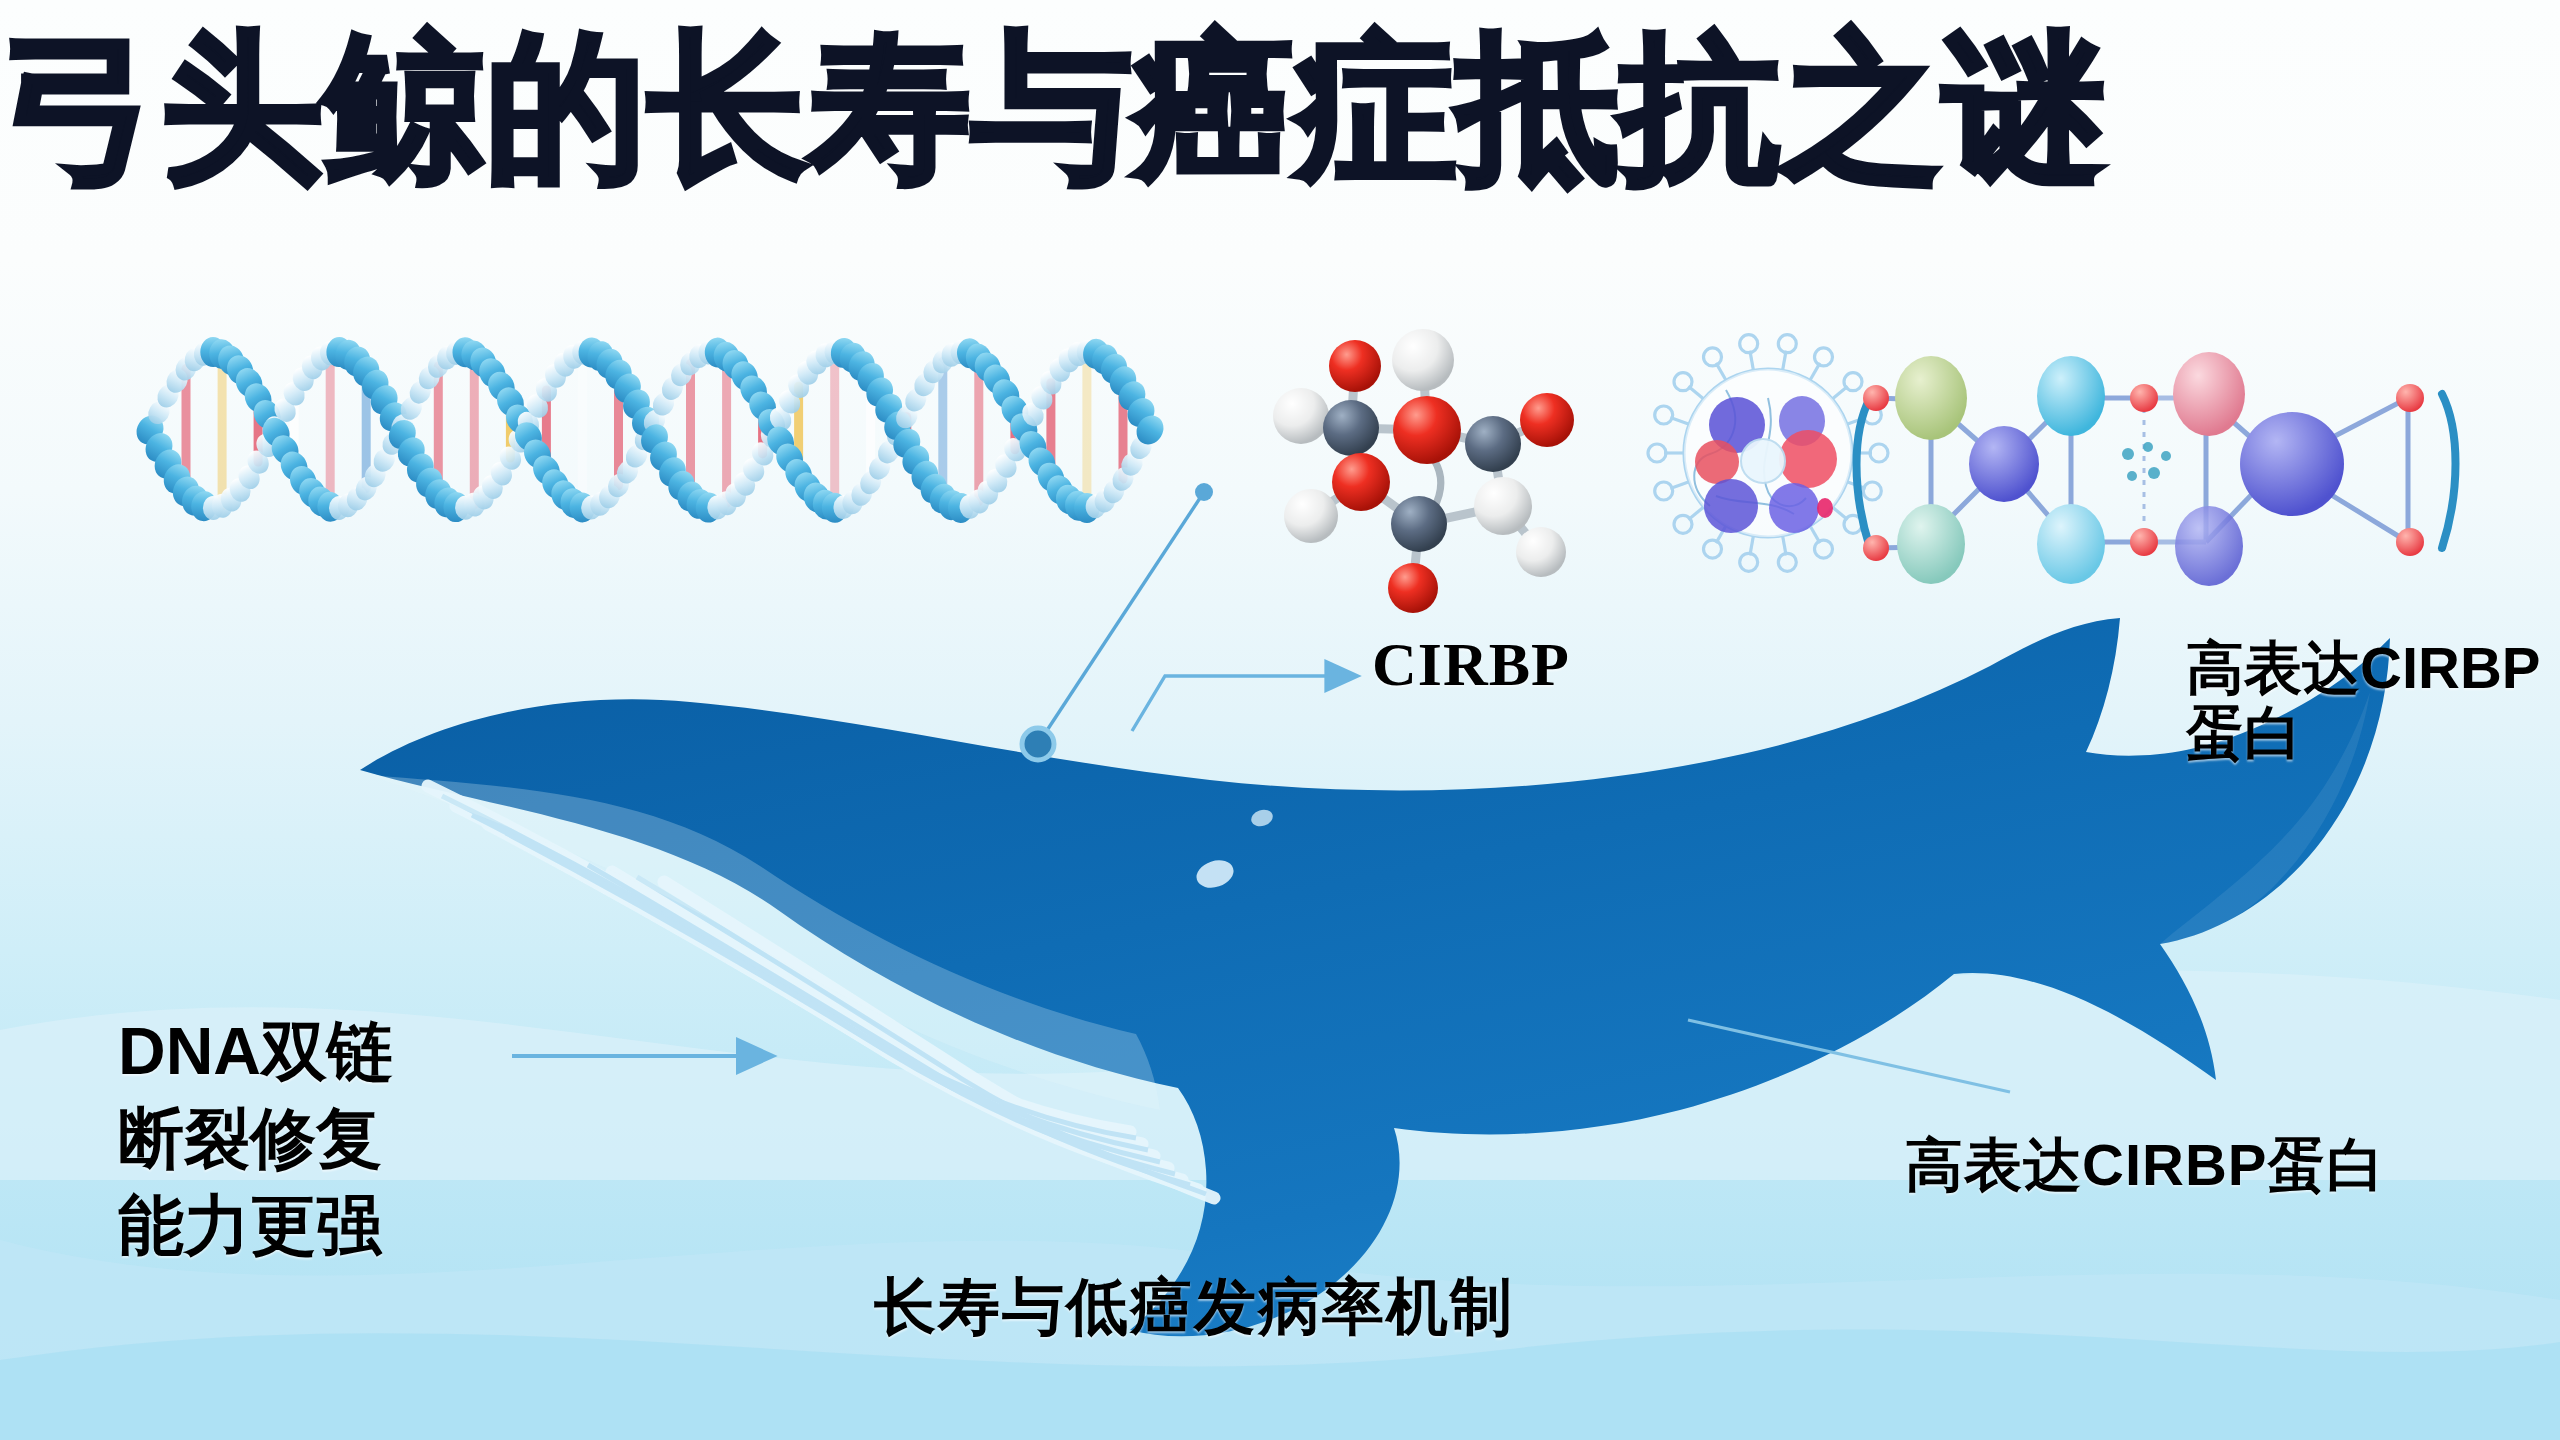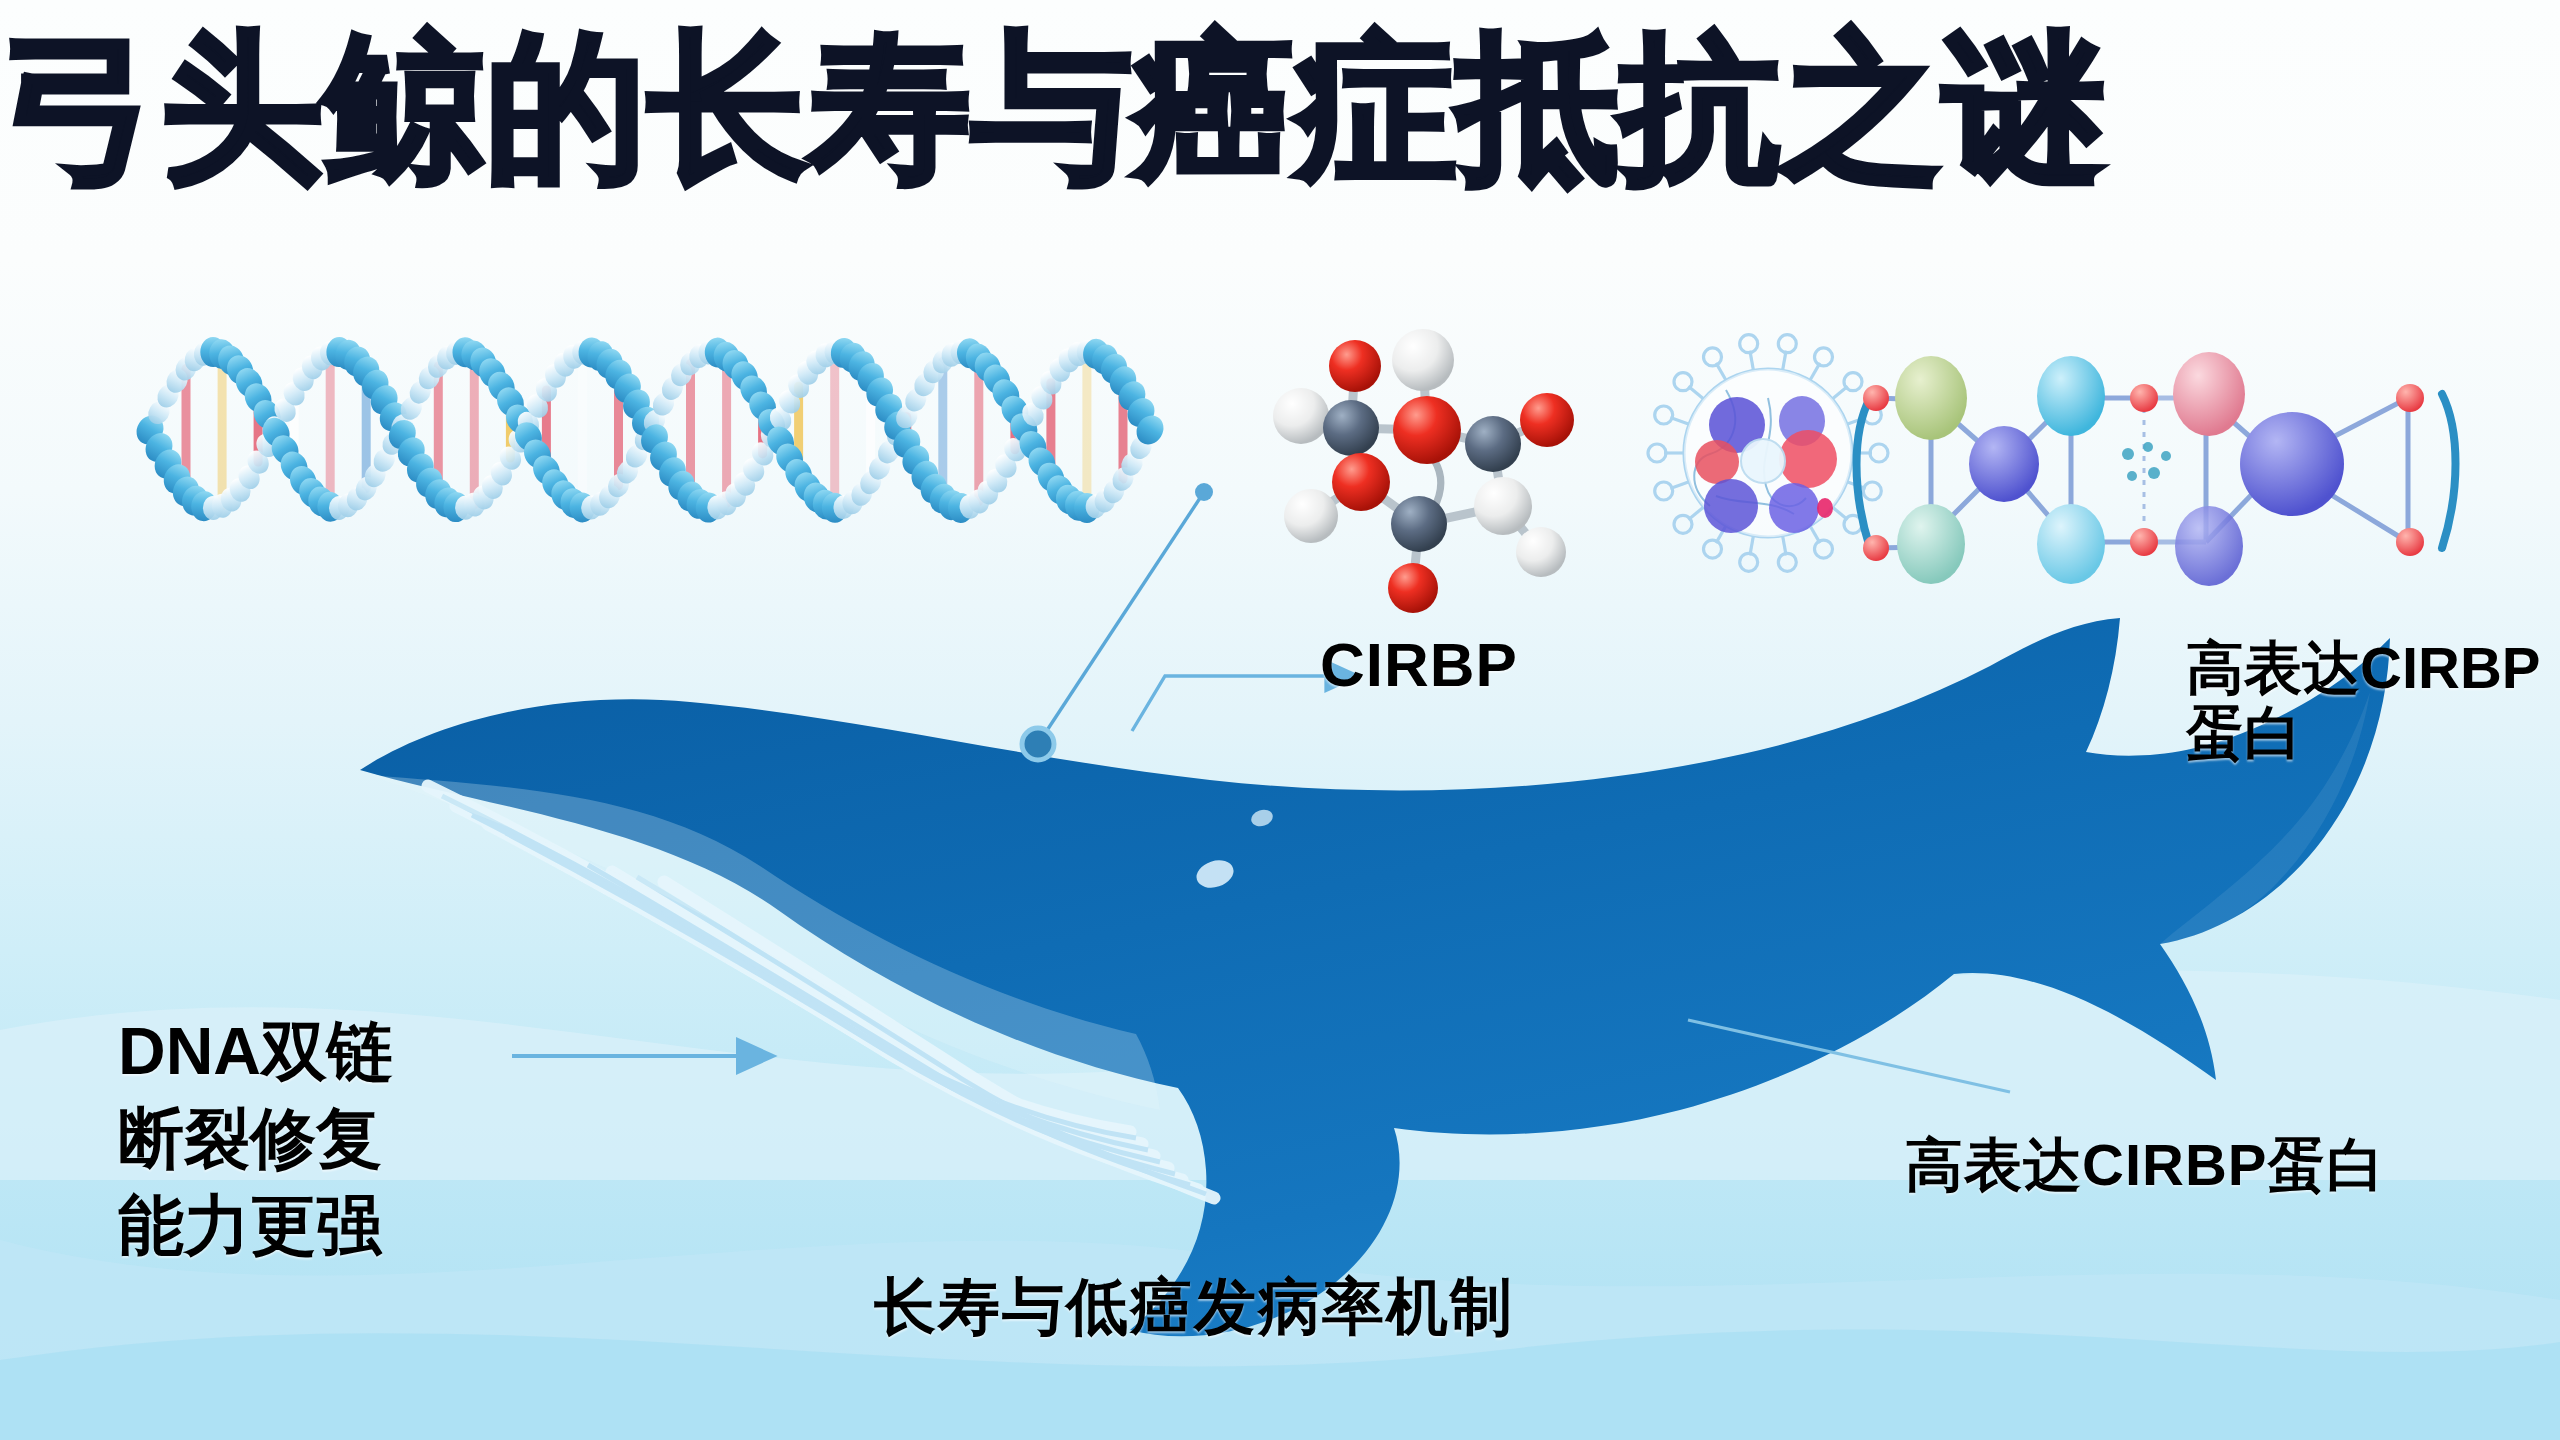--- a/index.html
+++ b/index.html
@@ -40,21 +40,21 @@
   .art{position:absolute;}
   .art svg{display:block;overflow:visible;}
 
   
   .lbl{
     position:absolute;color:#000;font-weight:bold;
     font-family:"Liberation Sans","DejaVu Sans",sans-serif;
     line-height:1.12;white-space:pre-line;
     text-shadow:0 2px 2px rgba(255,255,255,.55);
   }
-  #label-cirbp{left:1320px;top:630px;font-size:62px;letter-spacing:1px;}
+  #label-cirbp{left:1372px;top:630px;font-size:62px;letter-spacing:1px;font-family:Liberation Serif, serif;}
   #label-cirbp-protein-top{left:2186px;top:636px;font-size:58px;}
   #label-dna-repair{left:118px;top:1008px;font-size:66px;line-height:1.32;}
   #label-mechanism{left:874px;top:1272px;font-size:62px;letter-spacing:2px;}
   #label-cirbp-protein-bottom{left:1905px;top:1133px;font-size:58px;letter-spacing:1px;}
 
   
   #connectors{position:absolute;left:0;top:0;width:2560px;height:1440px;}
 </style>
 </head>
 <body>

